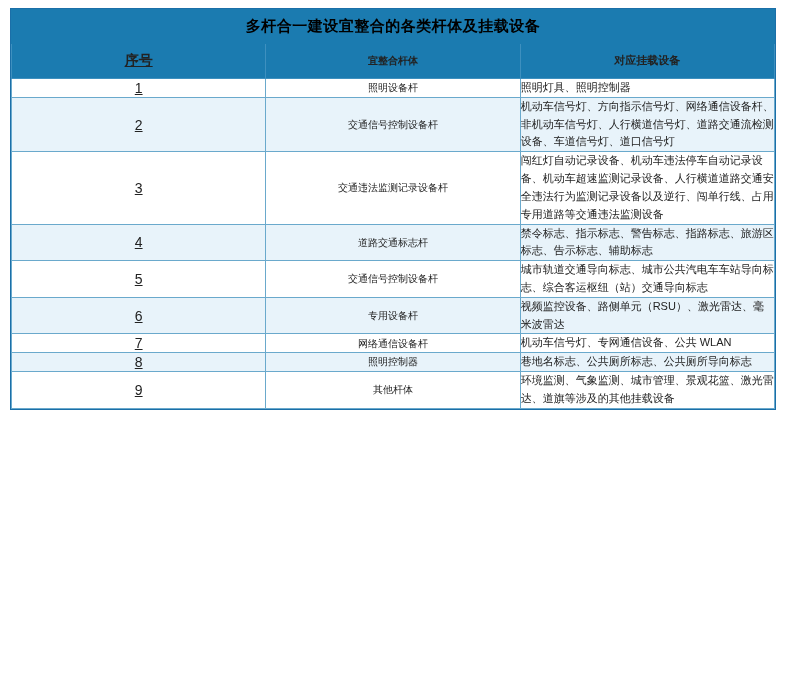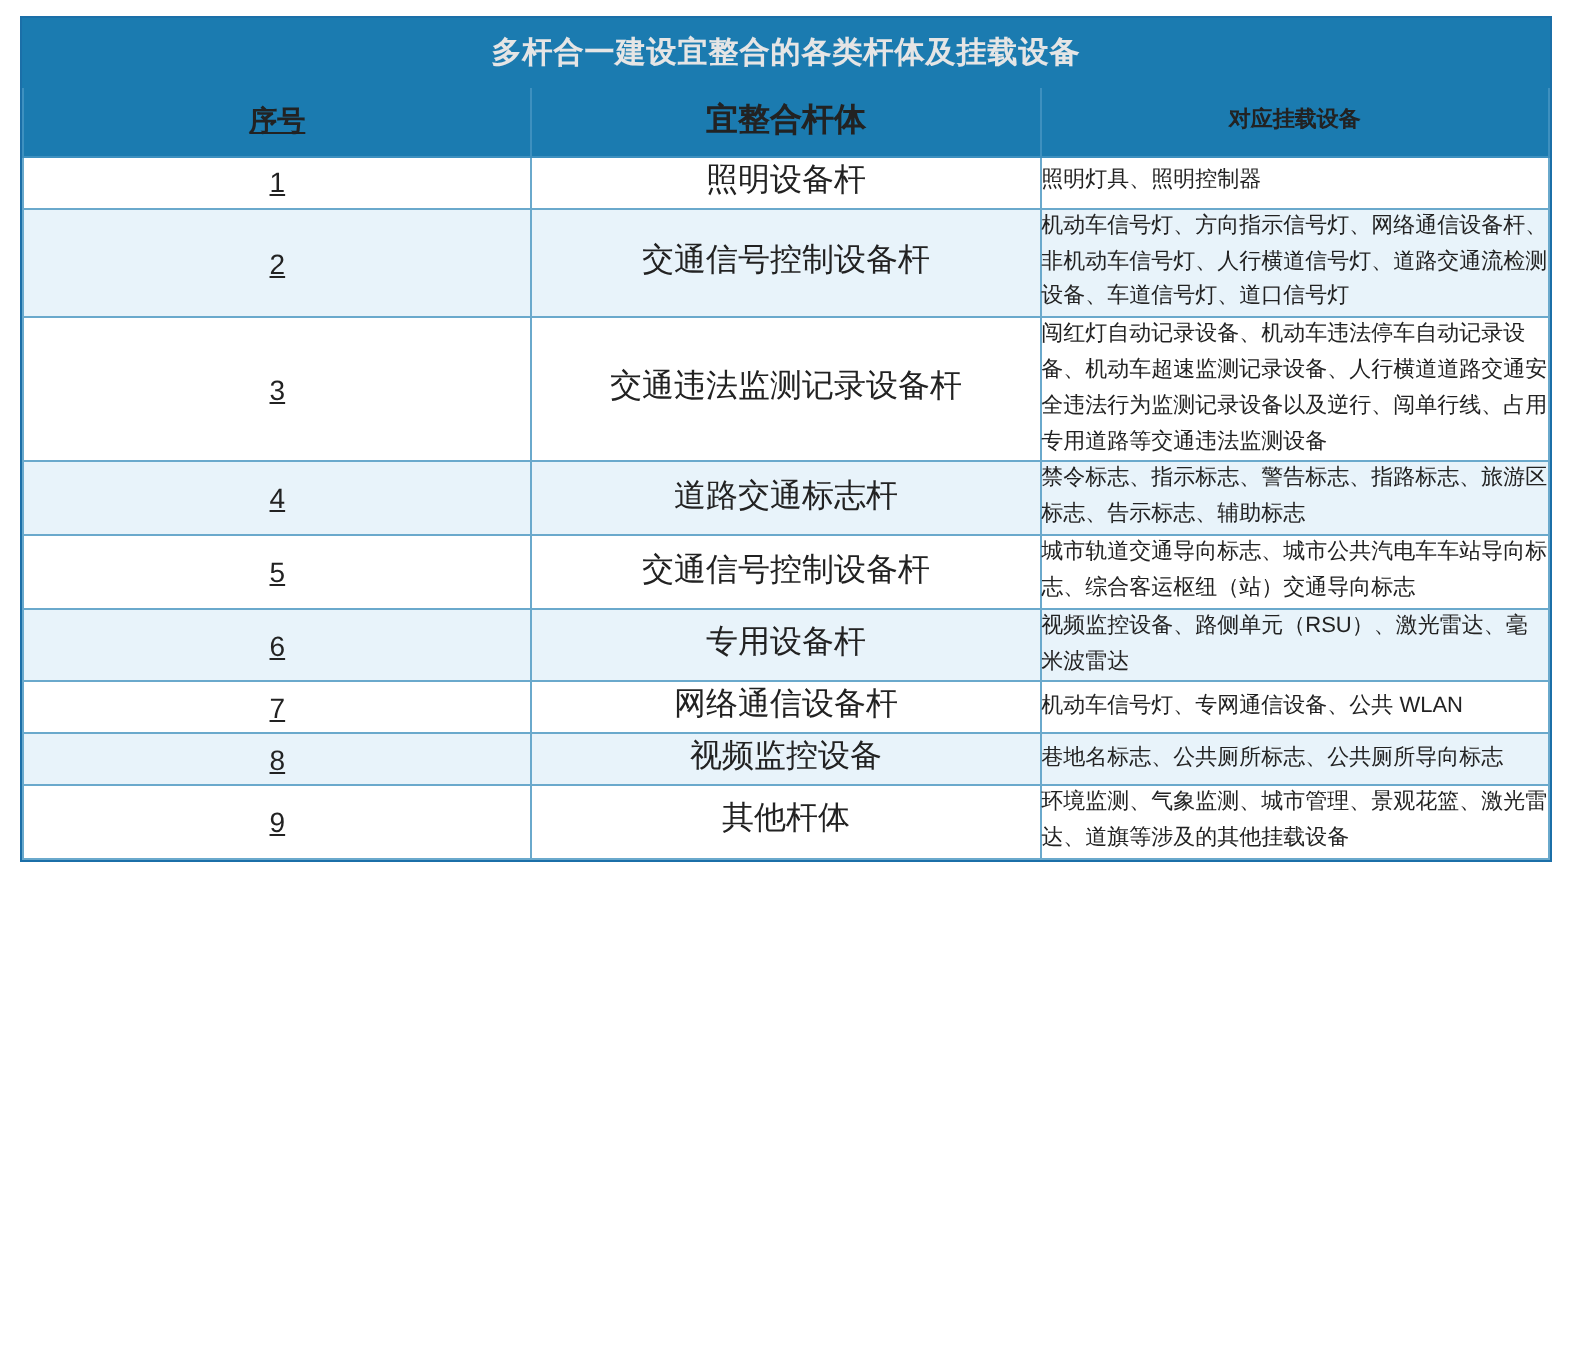--- a/index.html
+++ b/index.html
@@ -24,21 +24,21 @@
     border-collapse: collapse;
     table-layout: fixed;
   }
   table.main-table td, table.main-table th {
     border: 1px solid #6aa9cc;
     padding: 0;
     vertical-align: middle;
   }
   .title-cell {
     background: #1b7bb0;
-    color: #e5e5e5;
+    color: #000000;
     font-size: 15px;
     font-weight: bold;
     text-align: center;
     height: 33px;
     letter-spacing: 0.5px;
     border: 1px solid #1b7bb0 !important;
   }
   .header-cell {
     background: #1b7bb0;
     color: #ffffff;
@@ -51,21 +51,21 @@
   td.col-idx {
     width: 82px;
     text-align: center;
     font-size: 14px;
     color: #222222;
     text-decoration: underline;
   }
   td.col-pole {
     width: 215px;
     text-align: center;
-    font-size: 16px;
+    font-size: 10px;
     color: #222222;
     padding: 6px 6px;
     line-height: 1.55;
   }
   td.col-dev {
     text-align: left;
     font-size: 11px;
     color: #222222;
     padding: 8px 10px 8px 9px;
     line-height: 1.62;
@@ -129,21 +129,21 @@
       </tr>
 
       <tr class="plain">
         <td class="col-idx">7</td>
         <td class="col-pole">网络通信设备杆</td>
         <td class="col-dev">机动车信号灯、专网通信设备、公共 WLAN</td>
       </tr>
 
       <tr class="alt">
         <td class="col-idx">8</td>
-        <td class="col-pole">视频监控设备</td>
+        <td class="col-pole">照明控制器</td>
         <td class="col-dev">巷地名标志、公共厕所标志、公共厕所导向标志</td>
       </tr>
 
       <tr class="plain">
         <td class="col-idx">9</td>
         <td class="col-pole">其他杆体</td>
         <td class="col-dev">环境监测、气象监测、城市管理、景观花篮、激光雷达、道旗等涉及的其他挂载设备</td>
       </tr>
     </tbody>
   </table>

